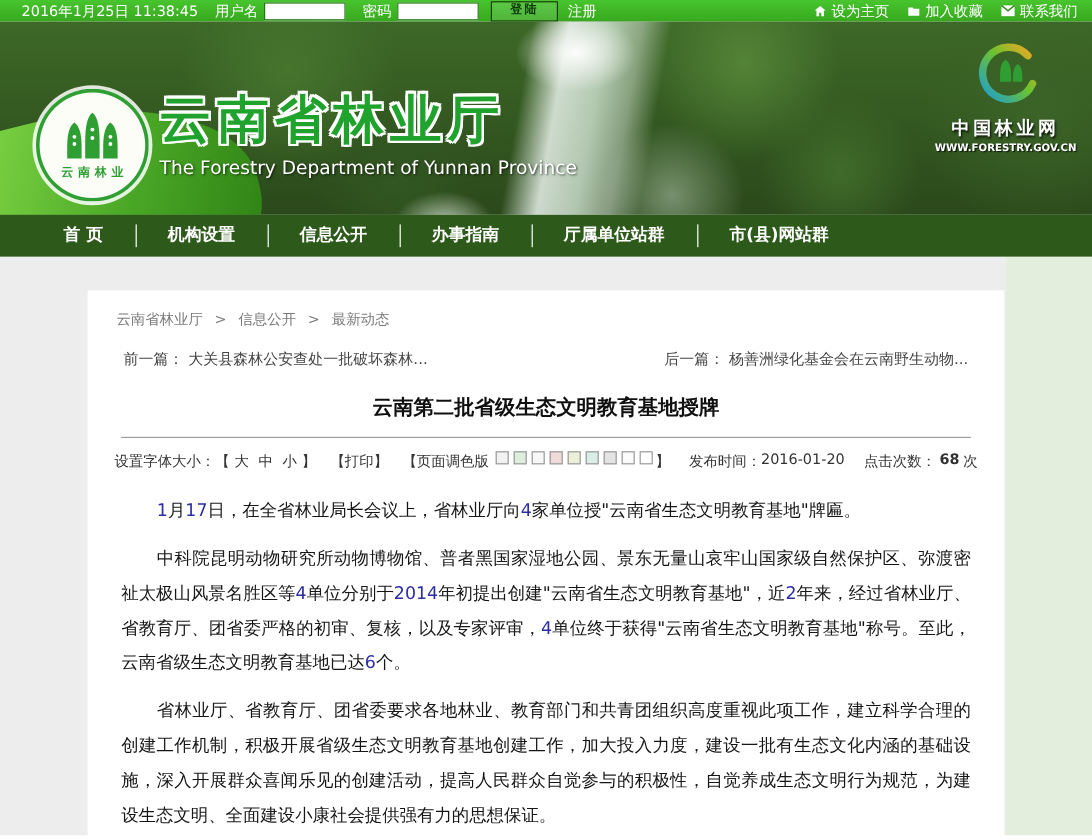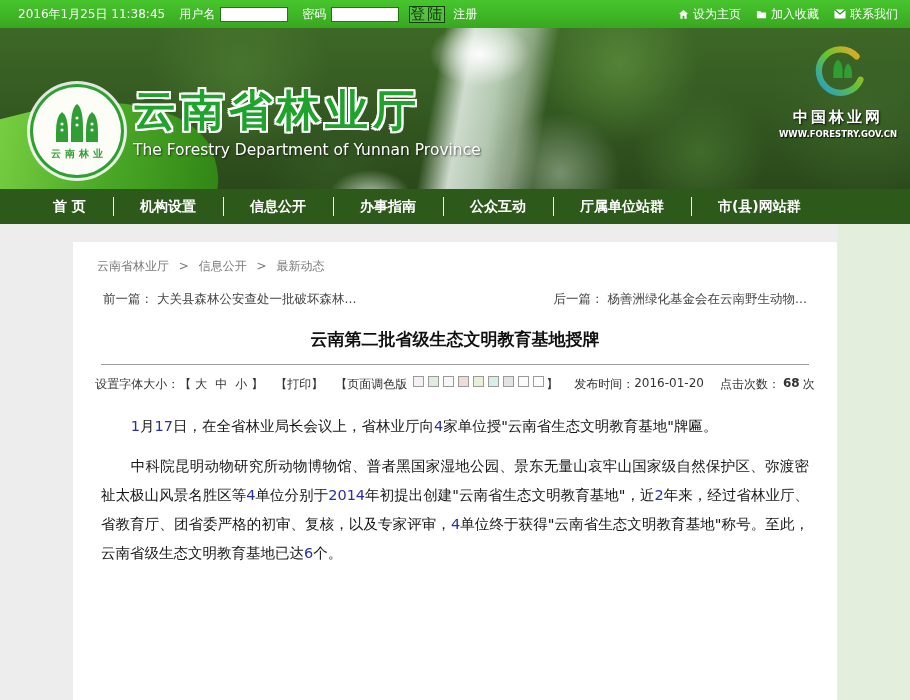--- a/index.html
+++ b/index.html
@@ -1,24 +1,24 @@
 <!DOCTYPE html>
 <html><head>
 <meta charset="utf-8">
 <style>
   *{box-sizing:border-box;margin:0;padding:0}
   html,body{width:910px;height:700px;overflow:hidden}
   body{font-family:"DejaVu Sans","Liberation Sans",sans-serif;background:#fff;position:relative}
 
   
-  .topbar{height:28px;background:linear-gradient(180deg,#47c52e,#38a81f);color:#fff;font-size:12px;display:flex;align-items:center;white-space:nowrap}
+  .topbar{height:18px;background:linear-gradient(180deg,#47c52e,#38a81f);color:#fff;font-size:12px;display:flex;align-items:center;white-space:nowrap}
   .topbar .datetime{margin-left:18px}
   .topbar .lbl{margin-left:14px;margin-right:5px}
   .topbar input{width:68px;height:15px;border:1px solid #1e7a10;background:#fff;outline:none;font-size:11px;padding:0 2px}
-  .login-btn{margin-left:10px;height:17px;line-height:14px;border:1px solid #143f07;background:rgba(255,255,255,.12);color:#0c3a04;font-weight:normal;font-size:15px;padding:0 0;letter-spacing:2px;cursor:pointer}
+  .login-btn{margin-left:10px;height:17px;line-height:14px;border:1px solid #143f07;background:rgba(255,255,255,.12);color:#0c3a04;font-weight:bold;font-size:10px;padding:0 15px;letter-spacing:2px;cursor:pointer}
   .register-link{margin-left:8px;cursor:pointer}
   .topbar-right{margin-left:auto;display:flex;align-items:flex-end;gap:15px;margin-right:12px}
   .topbar-link{display:flex;align-items:center;gap:4px;cursor:pointer}
   .topbar-link svg{display:block}
 
   
   .banner{position:relative;height:161px;overflow:hidden;
     background:
       radial-gradient(ellipse 70px 45px at 480px 26px, rgba(255,255,255,.95), rgba(255,255,255,0) 72%),
       radial-gradient(ellipse 55px 35px at 370px 168px, rgba(230,240,228,.75), rgba(230,240,228,0) 75%),
@@ -46,21 +46,21 @@
   .partner-logo svg{display:block;margin:0 auto}
   .partner-title{font-size:15px;font-weight:bold;color:#fff;letter-spacing:3px;text-shadow:1px 1px 2px rgba(0,0,0,.8);margin-top:2px}
   .partner-url{font-size:8.5px;font-weight:bold;color:#fff;text-shadow:1px 1px 1px rgba(0,0,0,.8);margin-top:2px}
 
   
   .nav{height:35px;background:#2d5a1b;display:flex;align-items:flex-end;color:#fff;font-size:14px;font-weight:bold;padding-left:26px}
   .nav-item{padding:0 27px;position:relative;cursor:pointer;line-height:35px;white-space:nowrap}
   .nav-item + .nav-item::before{content:"";position:absolute;left:0;top:8px;bottom:8px;width:1px;background:#fff}
 
   
-  .page{height:482px;background:linear-gradient(90deg,#ededed 0,#ededed 838px,#e3eedd 838px);padding-top:18px}
+  .page{height:482px;background:linear-gradient(90deg,#ededed 0,#ededed 838px,#e3eedd 838px);padding-top:28px}
   .card{width:764px;margin:0 auto;background:#fff;height:464px;padding:10px 20px 0}
   .breadcrumb{font-size:12px;color:#7a7a7a;padding:6px 4px 10px}
   .breadcrumb .sep{margin:0 6px}
   .breadcrumb .crumb{cursor:pointer}
   .prevnext{display:flex;justify-content:space-between;font-size:12.5px;color:#454545;padding:6px 10px 2px}
   .prevnext a{color:#454545;text-decoration:none;cursor:pointer}
   .article-title{font-size:17px;font-weight:bold;color:#101010;text-align:center;margin:18px 8px 0;padding-bottom:13px;border-bottom:1px solid #9b9b9b}
   .meta-row{display:flex;align-items:center;justify-content:center;font-size:12px;color:#333;padding:11px 0 6px;white-space:nowrap}
   .meta-row .grp{margin:0 8px;display:flex;align-items:flex-start}
   .meta-row .fbtn{margin:0 4px;cursor:pointer}
@@ -150,21 +150,20 @@
     <div class="partner-title">中国林业网</div>
     <div class="partner-url">WWW.FORESTRY.GOV.CN</div>
   </div>
 </div>
 
 <div class="nav">
   <span class="nav-item">首 页</span>
   <span class="nav-item">机构设置</span>
   <span class="nav-item">信息公开</span>
   <span class="nav-item">办事指南</span>
-  <span class="nav-item">公众互动</span>
   <span class="nav-item">厅属单位站群</span>
   <span class="nav-item">市(县)网站群</span>
 </div>
 
 <div class="page">
   <div class="card">
 
     <div class="breadcrumb">
       <span class="crumb">云南省林业厅</span>
       <span class="sep">&gt;</span>
@@ -210,16 +209,17 @@
       <span class="grp">
         <span>点击次数：</span>
         <b>68</b>
         <span>次</span>
       </span>
     </div>
 
     <div class="article-body">
       <p><span class="num">1</span>月<span class="num">17</span>日，在全省林业局长会议上，省林业厅向<span class="num">4</span>家单位授"云南省生态文明教育基地"牌匾。</p>
       <p>中科院昆明动物研究所动物博物馆、普者黑国家湿地公园、景东无量山哀牢山国家级自然保护区、弥渡密祉太极山风景名胜区等<span class="num">4</span>单位分别于<span class="num">2014</span>年初提出创建"云南省生态文明教育基地"，近<span class="num">2</span>年来，经过省林业厅、省教育厅、团省委严格的初审、复核，以及专家评审，<span class="num">4</span>单位终于获得"云南省生态文明教育基地"称号。至此，云南省级生态文明教育基地已达<span class="num">6</span>个。</p>
+      <p>省林业厅、省教育厅、团省委要求各地林业、教育部门和共青团组织高度重视此项工作，建立科学合理的创建工作机制，积极开展省级生态文明教育基地创建工作，加大投入力度，建设一批有生态文化内涵的基础设施，深入开展群众喜闻乐见的创建活动，提高人民群众自觉参与的积极性，自觉养成生态文明行为规范，为建设生态文明、全面建设小康社会提供强有力的思想保证。</p>
     </div>
 
   </div>
 </div>
 
 </body></html>

